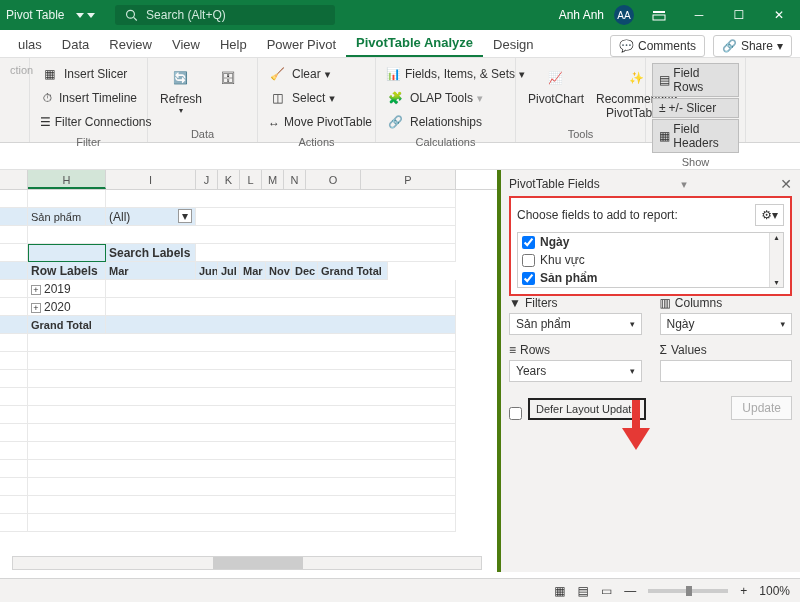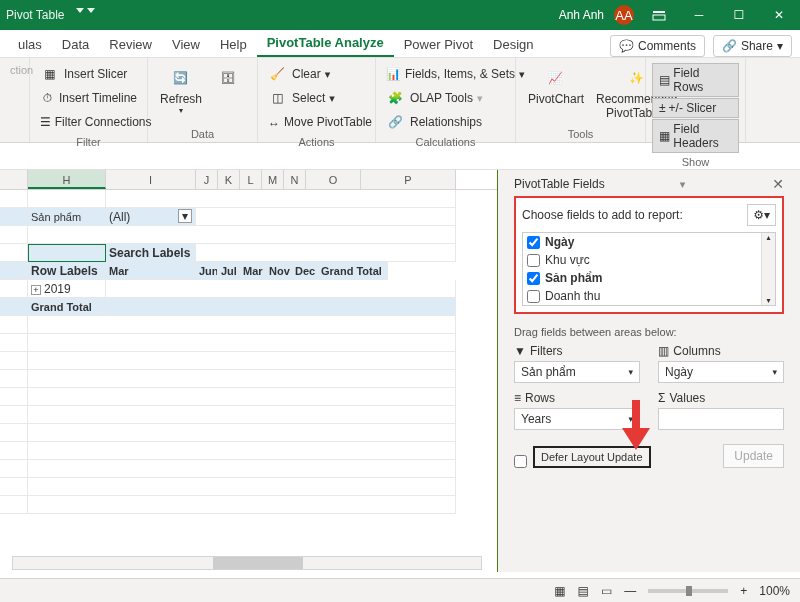--- a/index.html
+++ b/index.html
@@ -1,28 +1,28 @@
 <!DOCTYPE html>
 <html><head>
 <meta charset="utf-8">
 <style>
 *{box-sizing:border-box;margin:0;padding:0;font-family:"Segoe UI",Arial,sans-serif;font-size:12px;color:#333}
 body{width:800px;height:602px;background:#fff;overflow:hidden;position:relative}
 .titlebar{height:30px;background:#107c41;display:flex;align-items:center;padding:0 6px;color:#fff}
-.titlebar .tbl-left{display:flex;align-items:flex-start;gap:6px}
+.titlebar .tbl-left{display:flex;align-items:center;gap:6px}
 .titlebar .pt-label{color:#e8f5ef;font-size:12px}
 .titlebar .carets{display:flex;gap:3px;margin-left:6px}
 .caret{width:0;height:0;border-left:4px solid transparent;border-right:4px solid transparent;border-top:5px solid #e8f5ef}
 .search-box{margin-left:20px;display:flex;align-items:center;background:#0d6a38;border-radius:3px;padding:3px 10px;width:220px}
 .search-box svg{width:14px;height:14px;margin-right:8px}
 .search-box input{background:transparent;border:none;color:#cfe8dc;outline:none;width:100%}
 .search-box input::placeholder{color:#cfe8dc}
 .tb-right{margin-left:auto;display:flex;align-items:center;gap:10px}
 .tb-right span{color:#fff}
-.avatar{width:20px;height:20px;border-radius:50%;background:#c2410c;display:flex;align-items:center;justify-content:center;font-size:13px;color:#fff}
+.avatar{width:20px;height:20px;border-radius:50%;background:#0c4a6e;display:flex;align-items:center;justify-content:center;font-size:10px;color:#fff}
 .winbtn{width:30px;height:30px;display:flex;align-items:center;justify-content:center;color:#fff}
 .tabbar{height:28px;background:#fff;display:flex;align-items:end;padding:0 8px;border-bottom:1px solid #e1e1e1}
 .tab{padding:5px 10px;font-size:13px;color:#444;cursor:pointer}
 .tab.active{color:#107c41;border-bottom:2px solid #107c41;font-weight:600}
 .tab-actions{margin-left:auto;display:flex;gap:8px}
 .share-btn{border:1px solid #ccc;padding:3px 8px;border-radius:3px;font-size:12px;display:flex;align-items:center;gap:4px}
 .ribbon{height:85px;background:#f3f2f1;display:flex;border-bottom:1px solid #d4d4d4}
 .rgroup{border-right:1px solid #e1e1e1;padding:4px 6px 2px;display:flex;flex-direction:column;justify-content:space-between}
 .rgroup-label{text-align:center;font-size:11px;color:#666;margin-top:2px}
 .rbtn{padding:2px 4px;font-size:11px;color:#333;display:flex;align-items:center;gap:4px;white-space:nowrap}
@@ -34,21 +34,21 @@
 .grid-area{position:absolute;top:170px;left:0;width:497px;bottom:30px;background:#fff}
 .colhdr{display:flex;height:20px;border-bottom:1px solid #d4d4d4}
 .ch{border-right:1px solid #d4d4d4;background:#f3f2f1;text-align:center;font-size:11px;color:#555;line-height:20px}
 .ch.sel{background:#d3e5d8;border-bottom:2px solid #107c41}
 .row{display:flex;height:18px}
 .cell{border-right:1px solid #e8e8e8;border-bottom:1px solid #e8e8e8;padding:0 3px;font-size:11px;line-height:18px;white-space:nowrap;overflow:hidden}
 .cell.hdr{font-weight:bold}
 .cell.band{background:#ddebf7}
 .dd-arrow{float:right;border:1px solid #999;width:14px;height:14px;display:inline-flex;align-items:center;justify-content:center;background:#fff;margin-top:1px}
 .expand{border:1px solid #999;width:10px;height:10px;display:inline-flex;align-items:center;justify-content:center;font-size:9px;margin-right:3px}
-.pane{position:absolute;top:170px;right:0;width:303px;bottom:30px;background:#f3f2f1;border-left:1px solid #4d7c0f;padding:6px 16px}
+.pane{position:absolute;top:170px;right:0;width:303px;bottom:30px;background:#f3f2f1;border-left:4px solid #4d7c0f;padding:6px 8px}
 .pane-title{font-size:18px;color:#107c41;font-weight:400;margin-bottom:4px;display:flex;align-items:center}
 .pane-title .pclose{margin-left:auto;color:#666;font-size:14px}
 .redbox{border:2px solid #e53935;padding:6px;background:#fff}
 .choose-row{display:flex;align-items:center;margin-bottom:6px}
 .gear{border:1px solid #ccc;padding:3px 5px;margin-left:auto}
 .psearch{width:100%;border:1px solid #ccc;padding:4px 6px;font-style:italic;color:#888;margin-bottom:8px}
 .field-list{border:1px solid #ccc;background:#fff;max-height:110px;overflow:hidden;position:relative}
 .fld{display:flex;align-items:center;padding:2px 4px;gap:5px}
 .fld.hover{background:#9fd3b1}
 .fld input{width:13px;height:13px}
@@ -72,20 +72,27 @@
 <body>
 
 <div class="titlebar">
   <div class="tbl-left">
     <span class="pt-label">Pivot Table</span>
     <div class="carets">
         <div class="caret"></div>
         <div class="caret"></div>
       </div>
   </div>
+  <div class="search-box">
+    <svg viewBox="0 0 16 16">
+        <circle cx="7" cy="7" r="5" fill="none" stroke="#cfe8dc" stroke-width="1.5"></circle>
+        <line x1="11" y1="11" x2="15" y2="15" stroke="#cfe8dc" stroke-width="1.5"></line>
+      </svg>
+    <input placeholder="Search (Alt+Q)" style="">
+  </div>
   <div class="tb-right">
     <span>Anh Anh</span>
     <div class="avatar">AA</div>
     <div class="winbtn">
         <svg width="14" height="14" viewBox="0 0 14 14">
           <rect x="1" y="3" width="12" height="2" fill="#fff"></rect>
           <rect x="1" y="7" width="12" height="5" fill="none" stroke="#fff"></rect>
         </svg>
       </div>
     <div class="winbtn">─</div>
@@ -93,22 +100,22 @@
     <div class="winbtn">✕</div>
   </div>
 </div>
 
 <div class="tabbar">
   <div class="tab">ulas</div>
   <div class="tab">Data</div>
   <div class="tab">Review</div>
   <div class="tab">View</div>
   <div class="tab">Help</div>
+  <div class="tab">Power Pivot</div>
   <div class="tab active">PivotTable Analyze</div>
-  <div class="tab">Power Pivot</div>
   <div class="tab">Design</div>
   <div class="tab-actions">
     <div class="share-btn">💬 <span>Comments</span></div>
     <div class="share-btn">🔗 <span>Share</span> ▾</div>
   </div>
 </div>
 
 <div class="ribbon">
   <div class="rgroup" style="width:30px">
     <div class="rbtn disabled">ction</div>
@@ -244,20 +251,25 @@
     <div class="cell band hdr" style="width:26px">Nov</div>
     <div class="cell band hdr" style="width:26px">Dec</div>
     <div class="cell band hdr" style="width:70px">Grand Total</div>
   </div>
   <div class="row">
       <div class="cell" style="width:28px"></div>
       <div class="cell" style="width:78px"><span class="expand">+</span><span>2019</span></div>
       <div class="cell" style="width:350px"></div>
     </div>
   <div class="row">
+      <div class="cell" style="width:28px"></div>
+      <div class="cell" style="width:78px"><span class="expand">+</span><span>2020</span></div>
+      <div class="cell" style="width:350px"></div>
+    </div>
+  <div class="row">
       <div class="cell band" style="width:28px"></div>
       <div class="cell band hdr" style="width:78px">Grand Total</div>
       <div class="cell band" style="width:350px"></div>
     </div>
   <div class="row">
       <div class="cell" style="width:28px"></div>
       <div class="cell" style="width:428px"></div>
     </div>
   <div class="row">
       <div class="cell" style="width:28px"></div>
@@ -321,31 +333,26 @@
           <b>Ngày</b>
         </div>
       <div class="fld">
           <input type="checkbox" style="">
           <span>Khu vực</span>
         </div>
       <div class="fld">
           <input type="checkbox" checked="" style="">
           <b>Sản phẩm</b>
         </div>
-      <div class="fld">
-          <input type="checkbox" style="">
-          <span>Doanh thu</span>
-        </div>
       <div style="position:absolute;right:0;top:0;bottom:0;width:14px;background:#f3f2f1;border-left:1px solid #ddd">
           <div style="font-size:8px;text-align:center">▴</div>
           <div style="position:absolute;bottom:0;font-size:8px;width:100%;text-align:center">▾</div>
         </div>
     </div>
   </div>
-  <div class="drag-label">Drag fields between areas below:</div>
   <div class="areas">
     <div>
       <div class="area-title">
           <span>▼</span>
           <span>Filters</span>
         </div>
       <div class="area-box">
           <span>Sản phẩm</span>
           <span class="dd">▾</span>
         </div>

